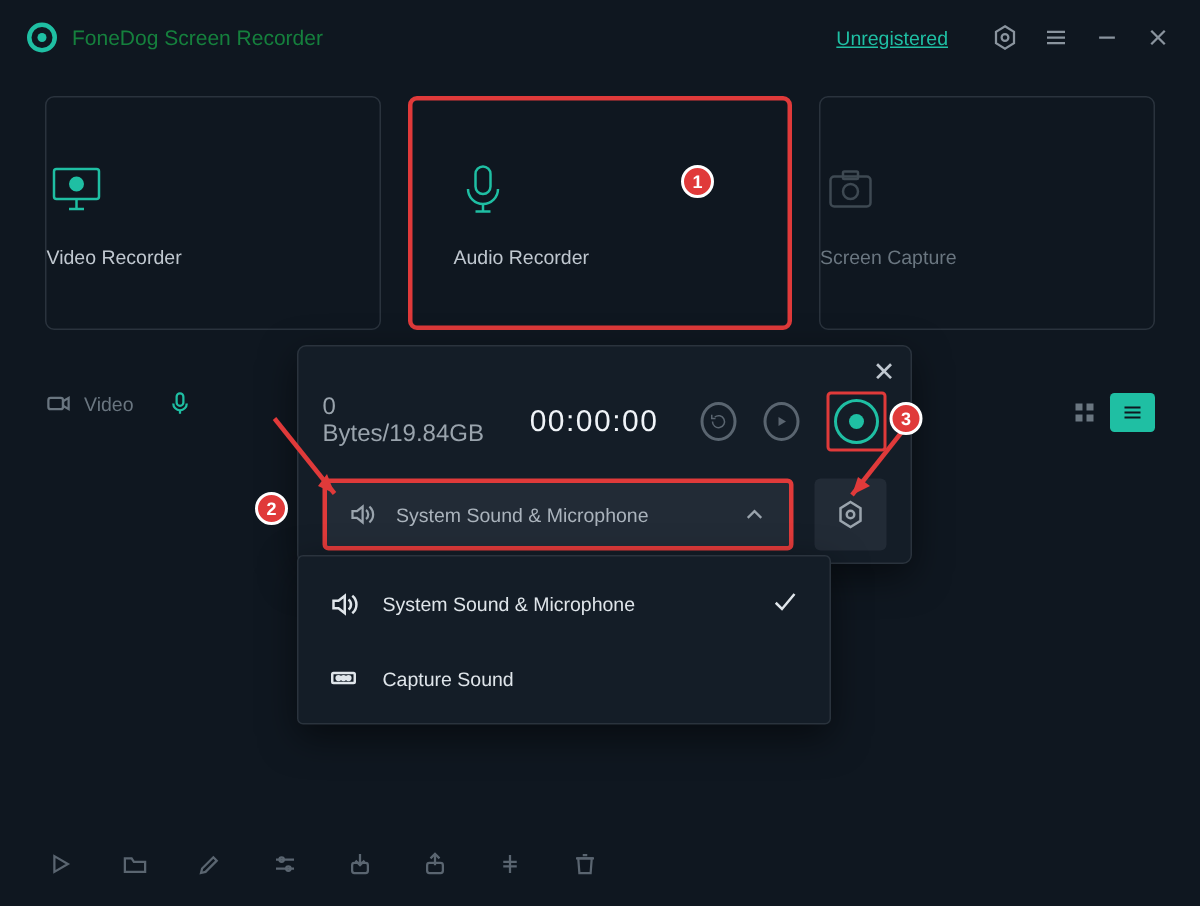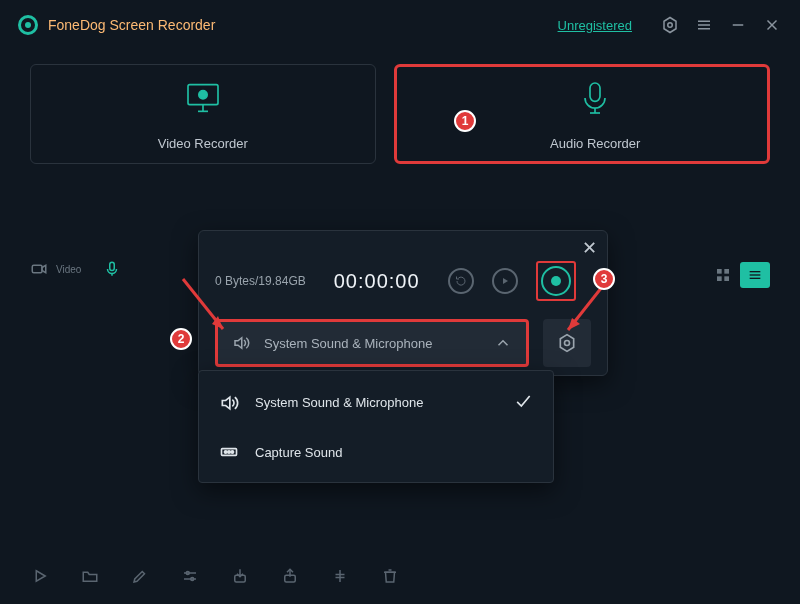--- a/index.html
+++ b/index.html
@@ -26,45 +26,44 @@
     margin-right: 10px;
     position: relative;
   }
   .logo::after {
     content:'';
     position:absolute;
     width:6px;height:6px;border-radius:50%;
     background:#1fbfa3;
     top:4px;left:4px;
   }
-  .app-title { color:#fdba74; font-size:14px; }
+  .app-title { color:#15803d; font-size:14px; }
   .spacer { flex:1; }
   .tb-link { color:#1fbfa3; text-decoration: underline; font-size:13px; margin-right:14px; }
   .tb-icon {
     width:20px; height:20px;
     display:flex;align-items:center;justify-content:center;
     margin-left:14px;
     color:#8a949e;
     cursor:pointer;
   }
   .tb-icon svg { width:18px;height:18px; }
 
   .mode-row {
     display:flex;
     gap:18px;
     padding: 14px 30px 0 30px;
   }
   .mode-card {
     flex:1;
-    height:100px;
+    height:156px;
     border:1px solid #2a333d;
     border-radius:6px;
     display:flex;
     flex-direction:column;
-    align-items:center;
     justify-content:center;
     gap:18px;
     cursor:pointer;
     position:relative;
   }
   .mode-card.selected {
     border:3px solid #e03a3a;
     padding-left:27px;
   }
   .mode-icon {
@@ -79,21 +78,21 @@
 
   .subbar {
     position:absolute;
     left:30px;
     top:260px;
     display:flex;
     align-items:center;
     gap:22px;
     color:#6a7680;
   }
-  .subbar .item { display:flex; align-items:center; gap:8px; font-size:10px; }
+  .subbar .item { display:flex; align-items:center; gap:8px; font-size:13px; }
   .subbar .mic { color:#1fbfa3; }
   .subbar svg { width:18px;height:18px; }
 
   .view-toggle {
     position:absolute;
     right:30px;
     top:262px;
     display:flex;
     gap:2px;
   }
@@ -127,21 +126,21 @@
     color:#c0c8d0;
     font-size:18px;
     cursor:pointer;
   }
   .panel-top {
     display:flex;
     align-items:center;
     gap:18px;
     margin-top:18px;
   }
-  .size-text { color:#9aa4ad; font-size:12px; }
+  .size-text { color:#9aa4ad; font-size:16px; }
   .timer { color:#f0f4f8; font-size:20px; font-weight:400; letter-spacing:1px; margin-left:10px; margin-right:10px;}
   .pt-btn {
     width:26px;height:26px;
     border-radius:50%;
     border:2px solid #5a6570;
     color:#5a6570;
     display:flex;align-items:center;justify-content:center;
     cursor:pointer;
   }
   .pt-btn svg { width:12px;height:12px; }
@@ -292,20 +291,30 @@
     <div class="mode-icon">
       <svg viewBox="0 0 48 48" fill="none" stroke="currentColor" stroke-width="2">
           <rect x="18" y="6" width="12" height="22" rx="6"></rect>
           <path d="M12 24 a12 12 0 0 0 24 0"></path>
           <line x1="24" y1="36" x2="24" y2="42"></line>
           <line x1="18" y1="42" x2="30" y2="42"></line>
         </svg>
     </div>
     <div class="mode-label">Audio Recorder</div>
   </div>
+  <div class="mode-card dim">
+    <div class="mode-icon">
+      <svg viewBox="0 0 48 48" fill="none" stroke="currentColor" stroke-width="2">
+          <rect x="8" y="14" width="32" height="24" rx="3"></rect>
+          <circle cx="24" cy="26" r="6"></circle>
+          <rect x="18" y="10" width="12" height="6" rx="1"></rect>
+        </svg>
+    </div>
+    <div class="mode-label">Screen Capture</div>
+  </div>
 </div>
 
 <div class="subbar">
   <div class="item">
     <svg viewBox="0 0 24 24" fill="none" stroke="currentColor" stroke-width="2">
         <rect x="3" y="7" width="13" height="10" rx="2"></rect>
         <path d="M16 10 l5 -3 v10 l-5 -3 z"></path>
       </svg>
     <span>Video</span>
   </div>

